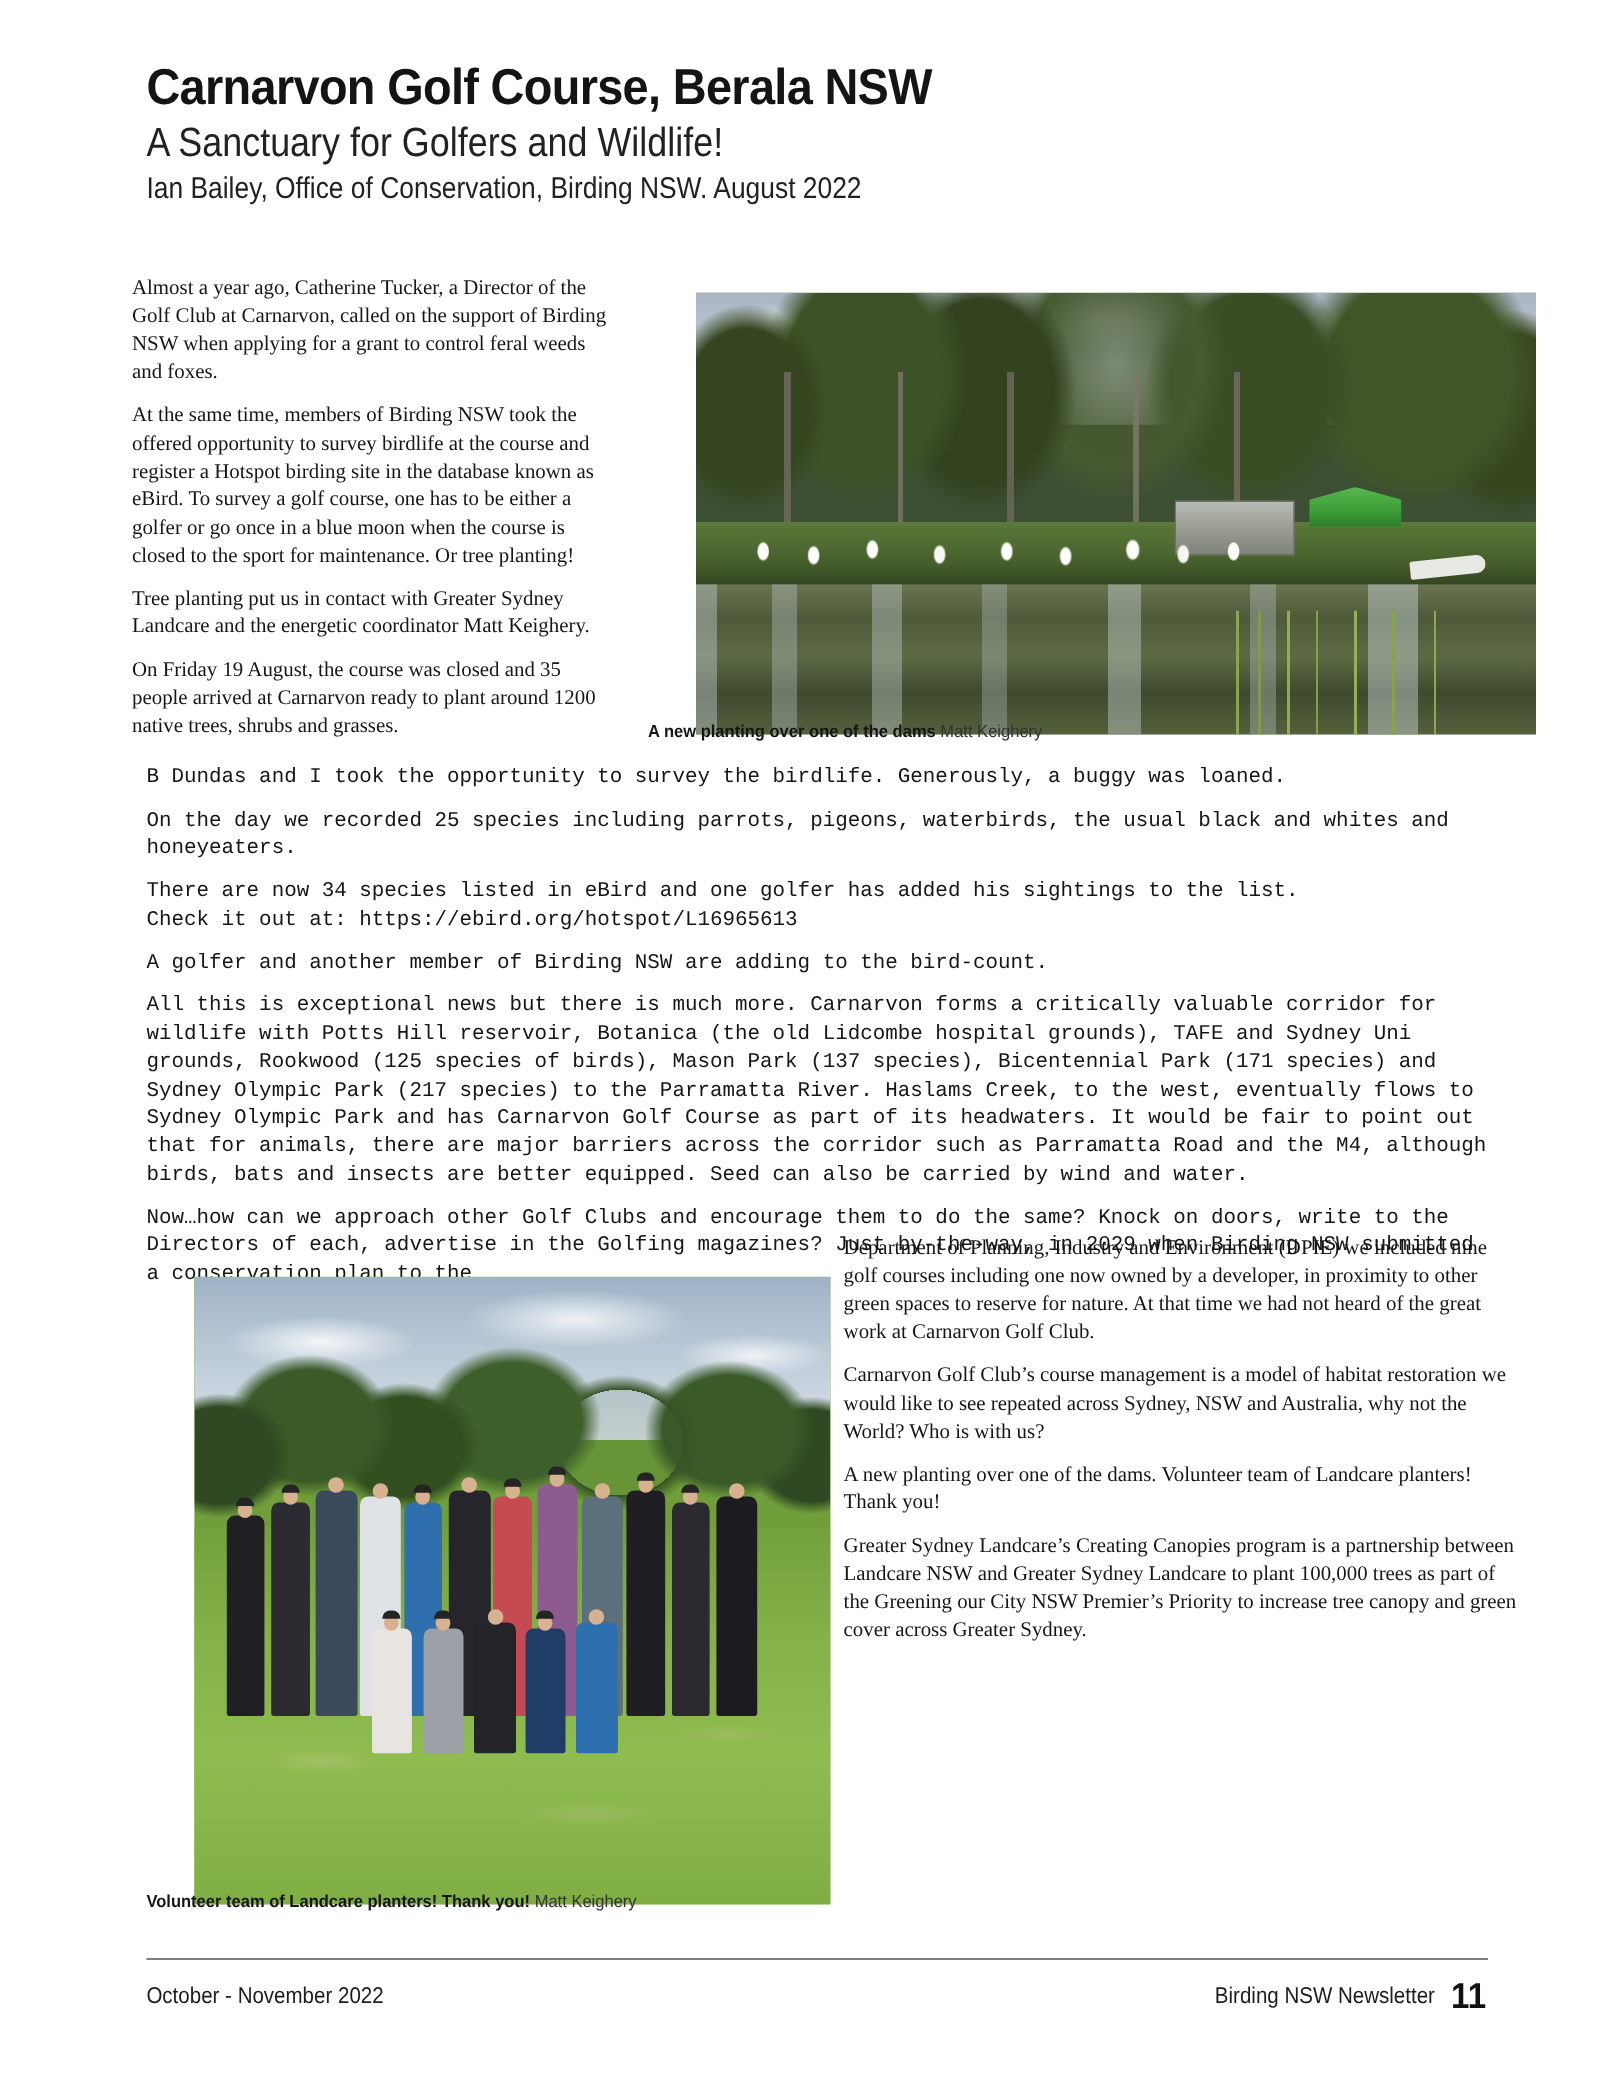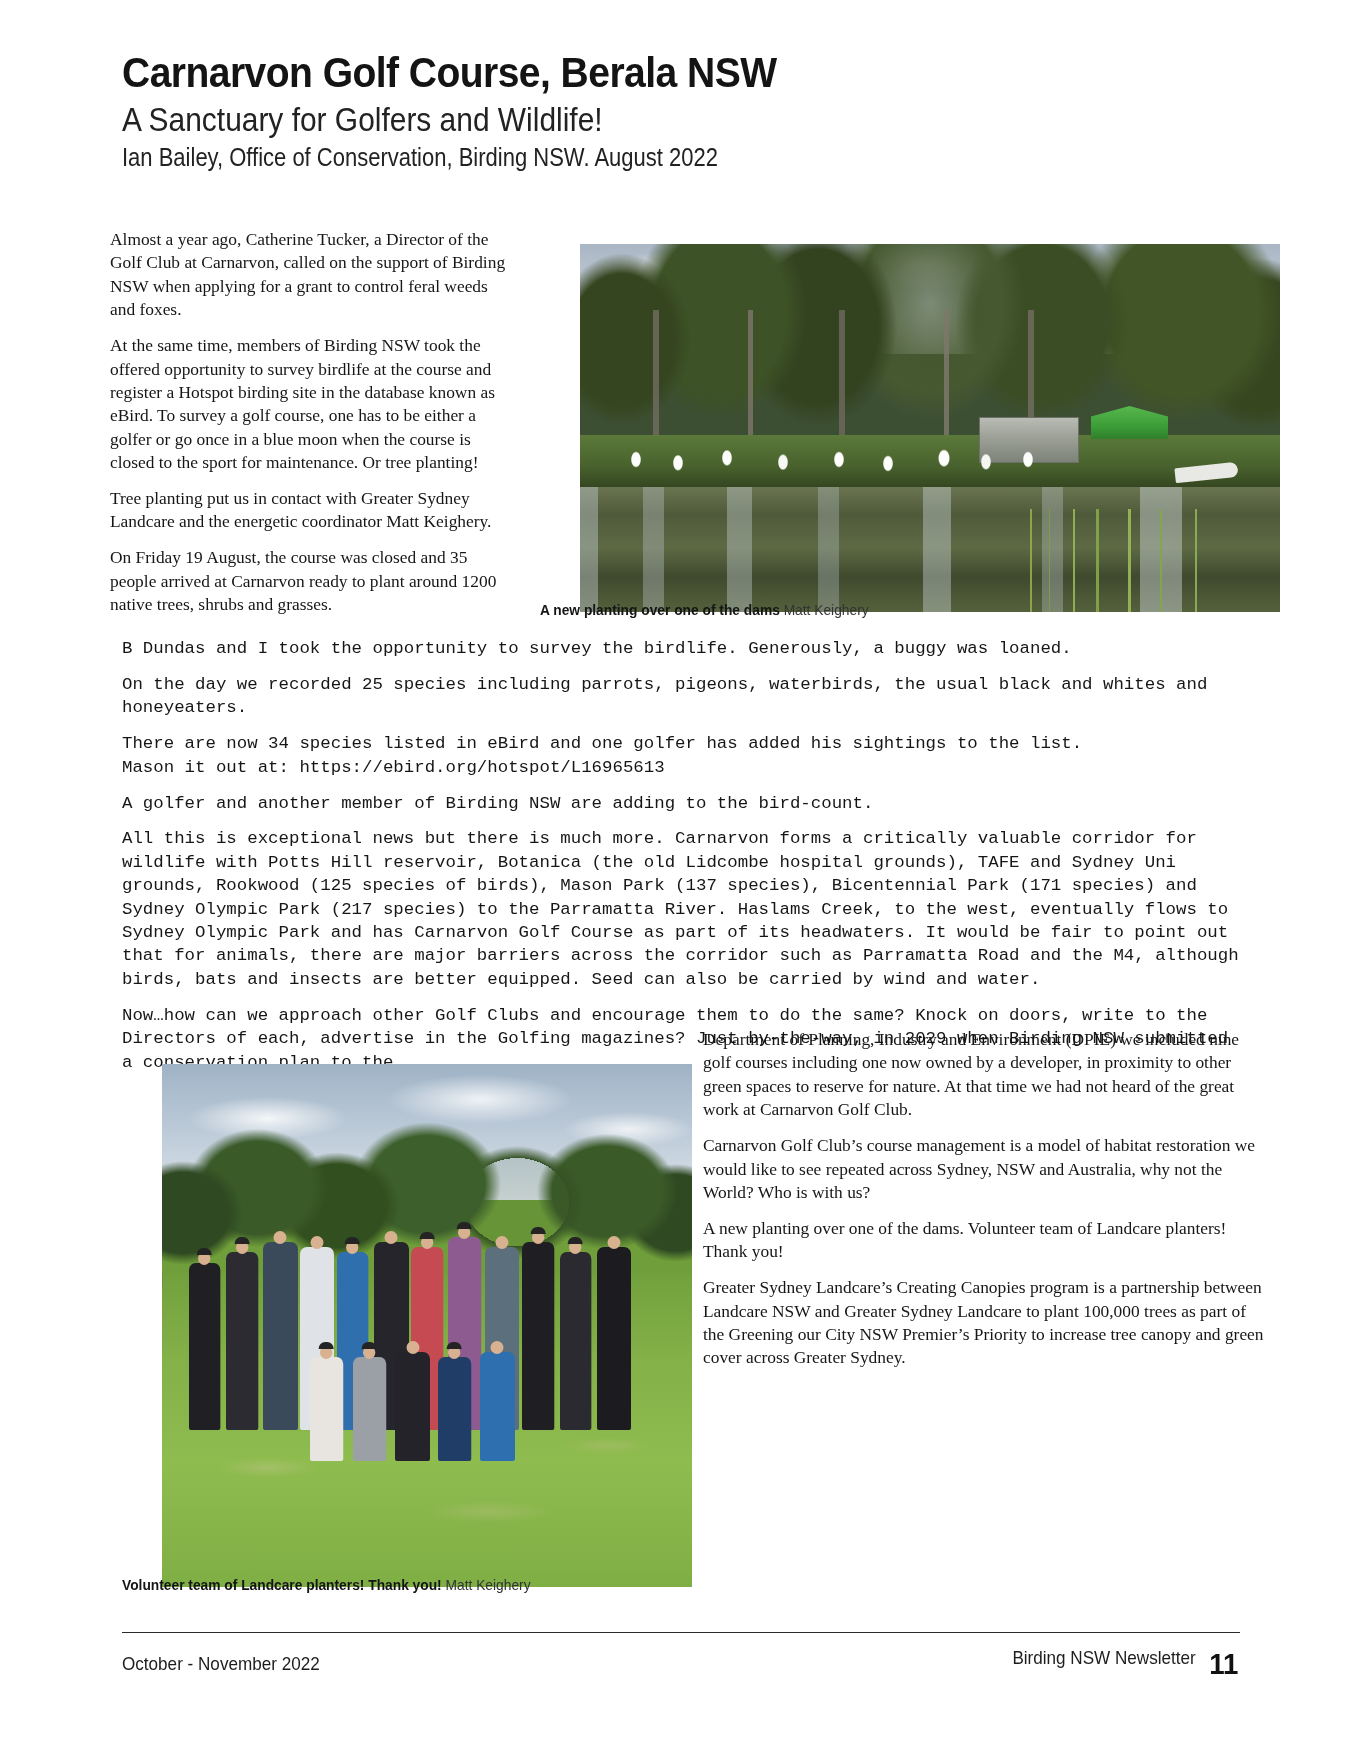--- a/index.html
+++ b/index.html
@@ -169,21 +169,21 @@
     font-size: 19px;
     color: #1d1d1d;
     display: flex;
     align-items: center;
     justify-content: space-between;
     transform-origin: left center;
   }
   .footer-left { transform: scaleX(0.9); transform-origin: left center; white-space: nowrap; }
   .footer-right {
     display: flex;
-    align-items: flex-start;
+    align-items: center;
     gap: 13px;
     white-space: nowrap;
   }
   .footer-right .lbl { transform: scaleX(0.9); transform-origin: right center; display: inline-block; }
   .pagenum {
     font-family: "Liberation Sans", sans-serif;
     font-weight: bold;
     font-size: 30px;
     color: #111111;
     transform: scaleX(0.92);
@@ -372,21 +372,21 @@
 
   <figcaption class="cap cap-dam">
     <b>A new planting over one of the dams</b>
     <span class="credit">Matt Keighery</span>
   </figcaption>
 
   <section class="mid-full body-col">
     <p>B Dundas and I took the opportunity to survey the birdlife. Generously, a buggy was loaned.</p>
     <p>On the day we recorded 25 species including parrots, pigeons, waterbirds, the usual black and whites and honeyeaters.</p>
     <p class="tight">There are now 34 species listed in eBird and one golfer has added his sightings to the list.</p>
-    <p>Mason it out at: https://ebird.org/hotspot/L16965613</p>
+    <p>Check it out at: https://ebird.org/hotspot/L16965613</p>
     <p>A golfer and another member of Birding NSW are adding to the bird-count.</p>
     <p>All this is exceptional news but there is much more. Carnarvon forms a critically valuable corridor for wildlife with Potts Hill reservoir, Botanica (the old Lidcombe hospital grounds), TAFE and Sydney Uni grounds, Rookwood (125 species of birds), Mason Park (137 species), Bicentennial Park (171 species) and Sydney Olympic Park (217 species) to the Parramatta River. Haslams Creek, to the west, eventually flows to Sydney Olympic Park and has Carnarvon Golf Course as part of its headwaters. It would be fair to point out that for animals, there are major barriers across the corridor such as Parramatta Road and the M4, although birds, bats and insects are better equipped. Seed can also be carried by wind and water.</p>
     <p>Now…how can we approach other Golf Clubs and encourage them to do the same? Knock on doors, write to the Directors of each, advertise in the Golfing magazines? Just by-the-way, in 2029 when Birding NSW submitted a conservation plan to the</p>
   </section>
 
   <figure class="photo-group">
     <div class="ph">
       <div class="grp-sky"></div>
       <div class="grp-clouds"></div>
       <div class="grp-trees"></div>

